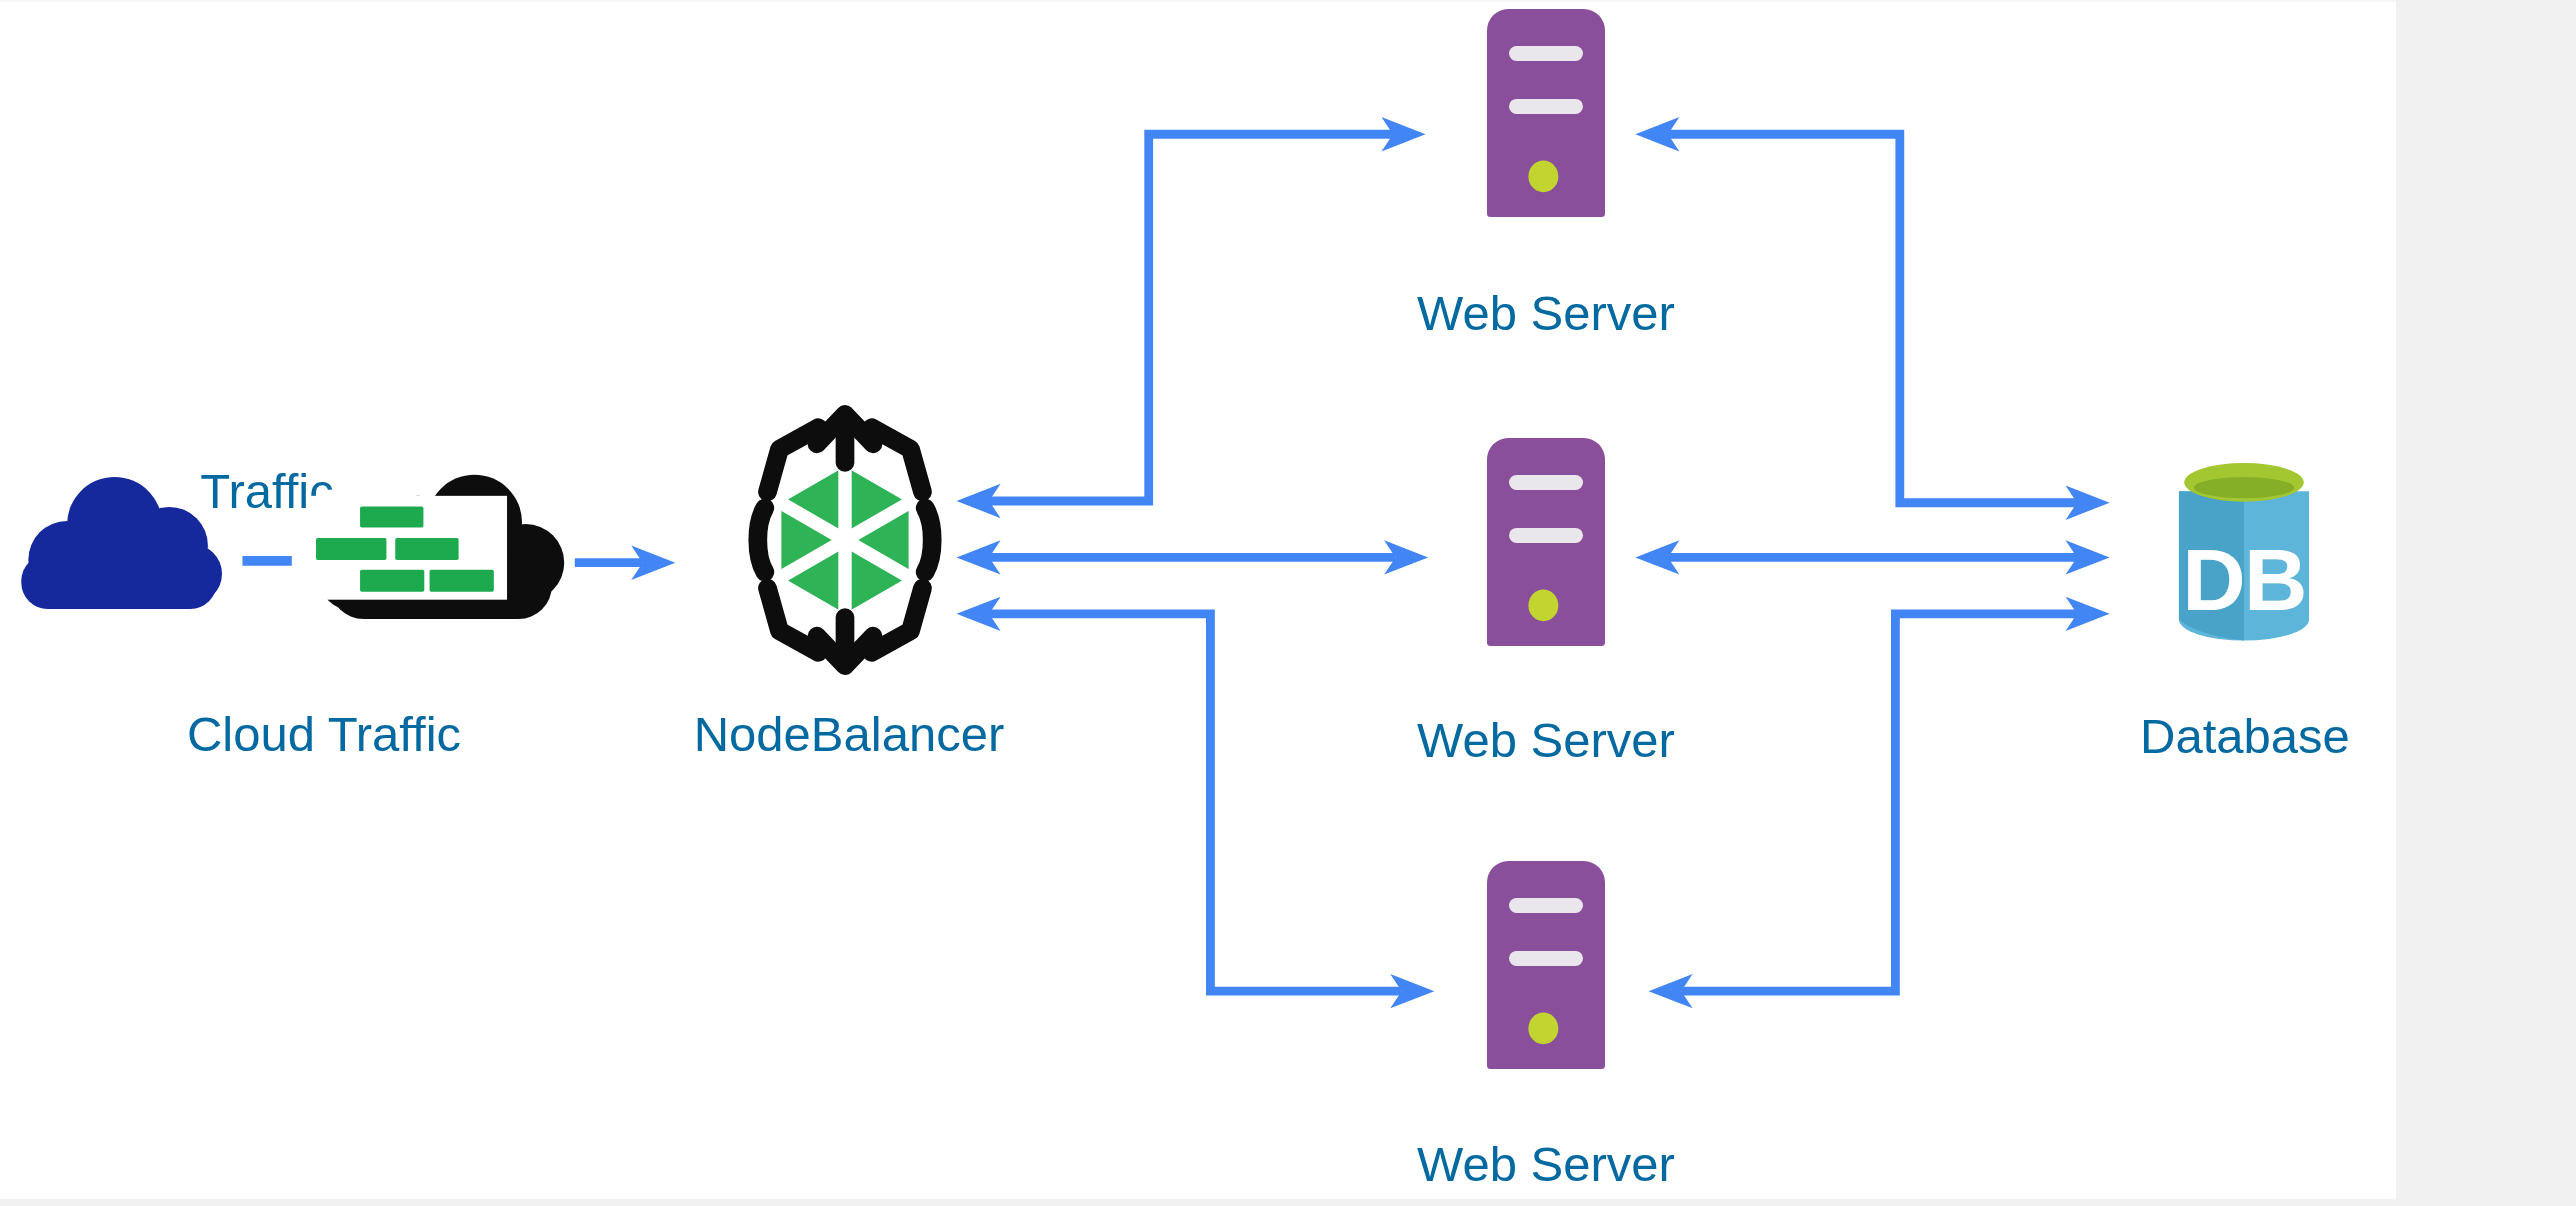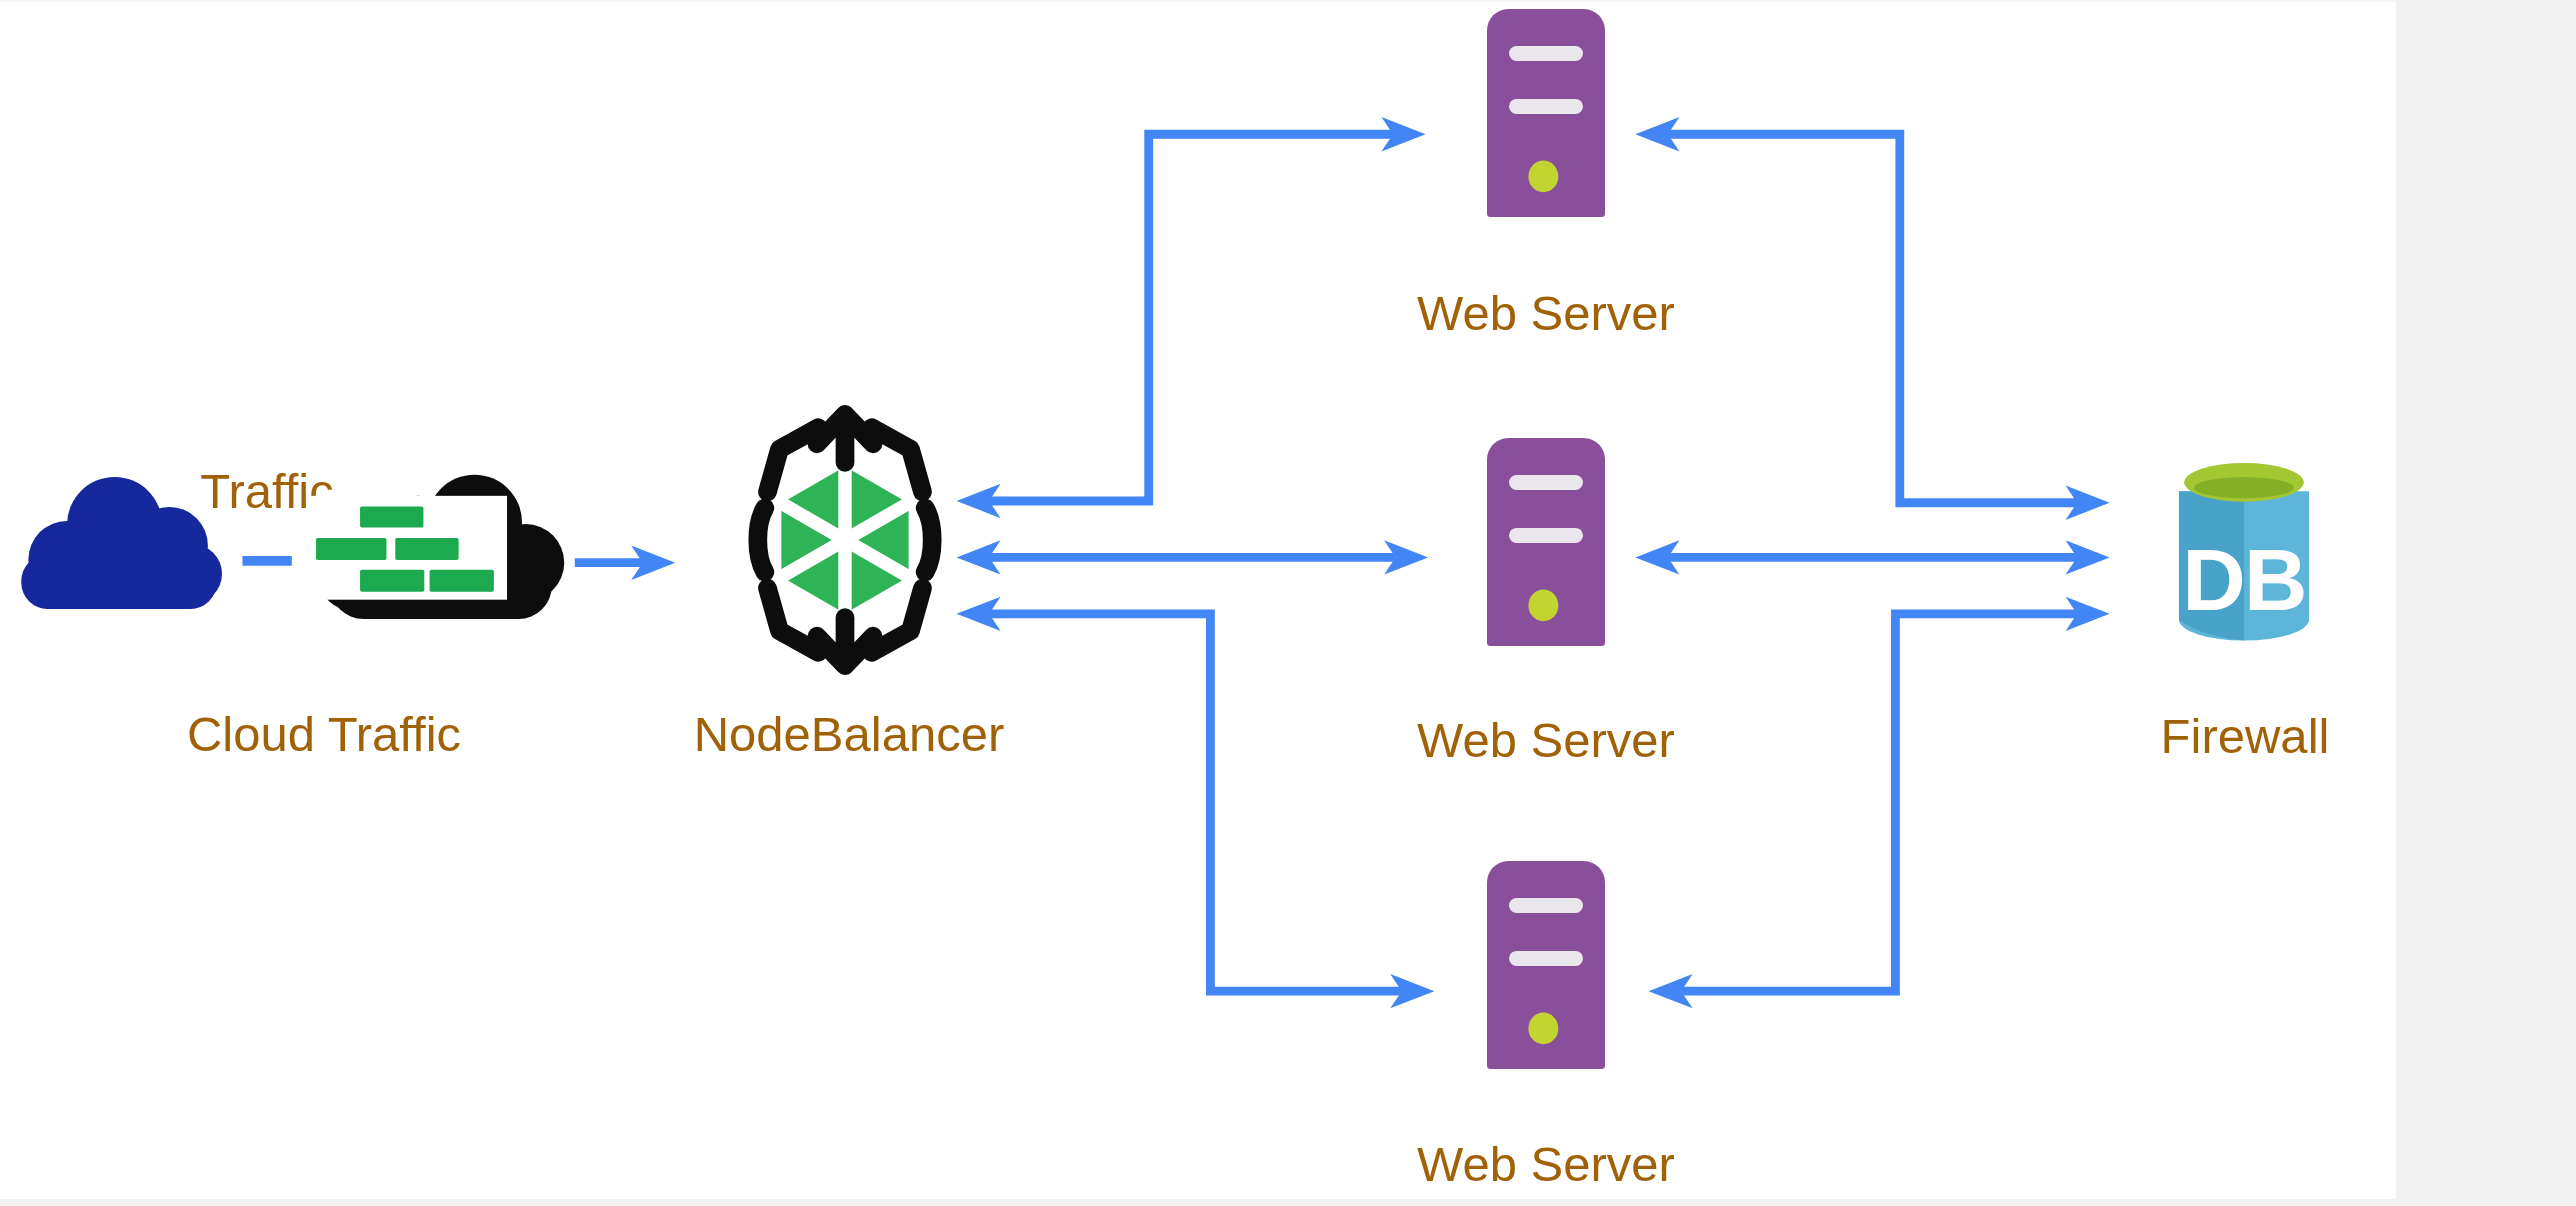--- a/index.html
+++ b/index.html
@@ -7,21 +7,21 @@
   .stage{position:relative; width:2576px; height:1206px; background:#f1f1f1; overflow:hidden;}
   .canvas{position:absolute; left:0; top:0; width:2396px; height:1197px; background:#ffffff; border-top:2.6px solid #f6f6f6;}
   .edges-layer{position:absolute; left:0; top:0; width:2576px; height:1206px; pointer-events:none;}
   .icon{position:absolute;}
   .icon svg{display:block; width:100%; height:100%;}
   .node-label{
     position:absolute;
     transform:translateX(-50%);
     font-size:49px;
     line-height:55px;
-    color:#a16207;
+    color:#0369a1;
     white-space:nowrap;
     letter-spacing:0px;
   }
   .edge-lines path{fill:none; stroke-width:10px;}
   .edge-dash path{fill:none; stroke-width:11px;}
   .db-text{font-weight:bold; font-family:"Liberation Sans", sans-serif;}
 </style>
 </head>
 <body>
 
@@ -161,17 +161,17 @@
           <ellipse cx="91" cy="40" rx="83" ry="28"></ellipse>
           <path d="M8,40 L8,196 A83,28 0 0 0 174,196 L174,40 Z"></path>
         </g>
         <path d="M17,50 L165,50 L165,196 A74,24 0 0 1 17,196 Z" fill="#5db5da"></path>
         <path d="M17,50 L91,50 L91,220 Q38,214 17,196 Z" fill="#49a3c9"></path>
         <ellipse cx="91" cy="40" rx="68" ry="22" fill="#a3c731"></ellipse>
         <ellipse cx="91" cy="46" rx="57" ry="12" fill="#86af28"></ellipse>
         <text class="db-text" x="91" y="185" font-size="100" text-anchor="middle" letter-spacing="-2" fill="#ffffff">DB</text>
       </svg>
     </div>
-    <div class="node-label" style="left:2245px; top:707px;">Firewall</div>
+    <div class="node-label" style="left:2245px; top:707px;">Database</div>
 
   </div>
 </div>
 
 
 </body></html>

